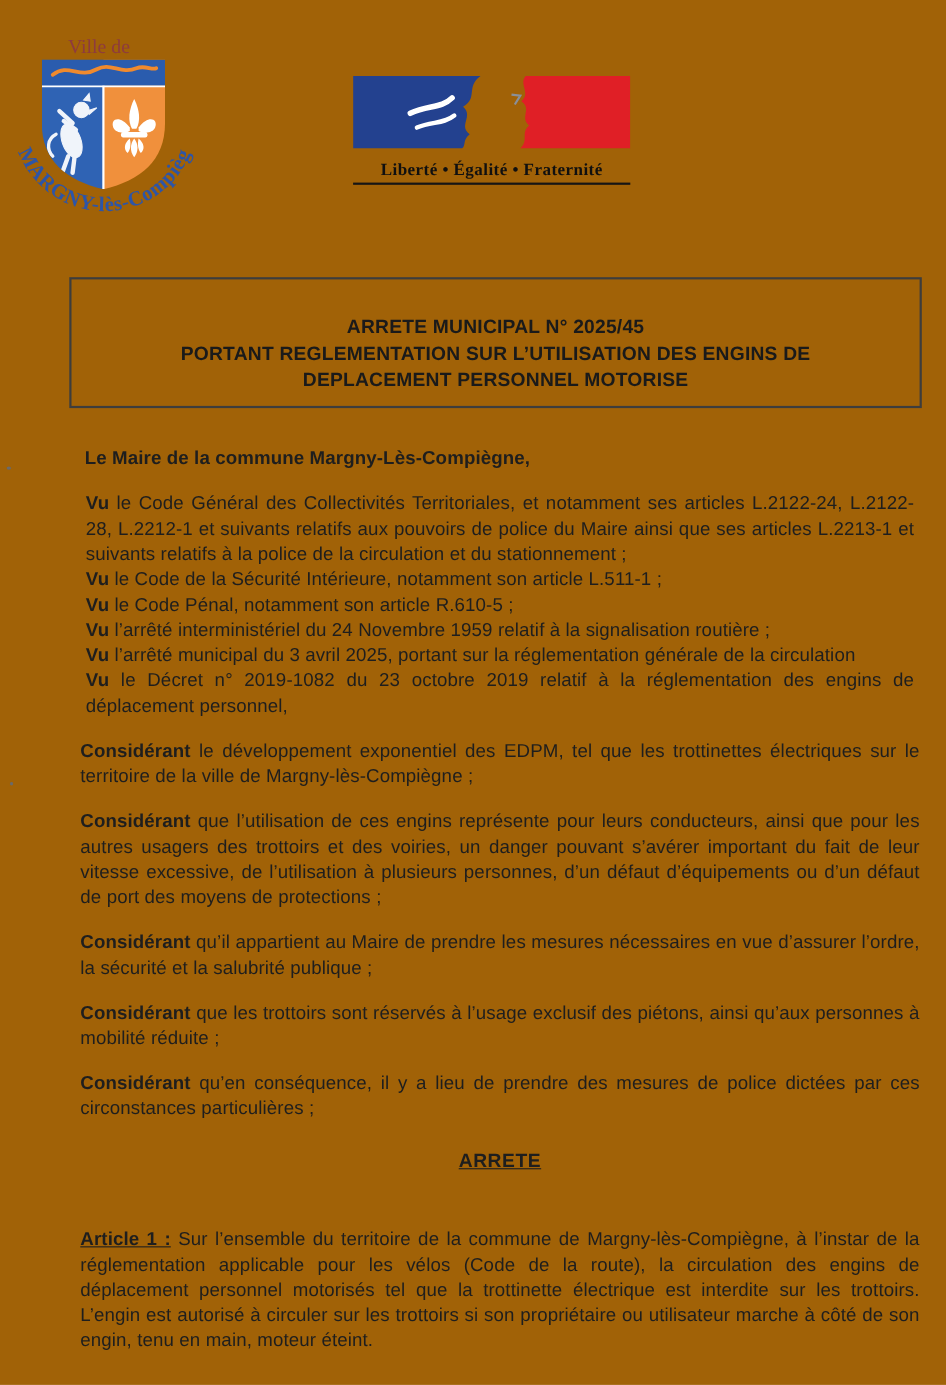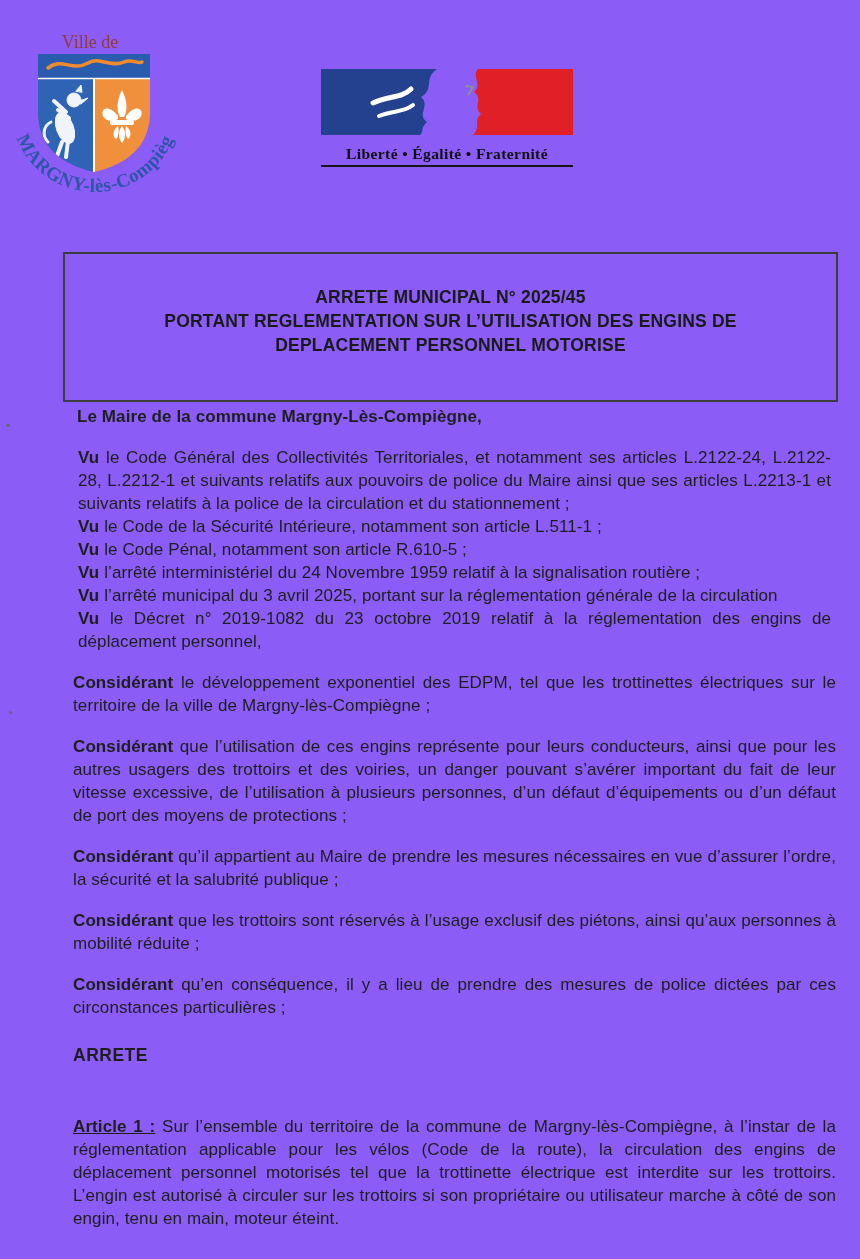--- a/index.html
+++ b/index.html
@@ -1,54 +1,54 @@
 <!DOCTYPE html>
 <html lang="fr"><head>
 <meta charset="utf-8">
 <style>
   html,body{margin:0;padding:0;background:#ffffff;}
   .page{
-    position:relative;width:860px;height:1259px;background:#8b5cf6;
+    position:relative;width:860px;height:1259px;background:#a16207;
     font-family:"Liberation Sans", sans-serif;color:#1e1e1e;overflow:hidden;
   }
 
   
   .city-logo{position:absolute;left:10px;top:28px;width:180px;height:205px;}
   .rf-logo{position:absolute;left:321px;top:69px;width:252px;}
   .rf-motto{
     font-family:"Liberation Serif", serif;font-weight:bold;
     font-size:15.5px;letter-spacing:0.4px;text-align:center;margin-top:6px;
     white-space:nowrap;color:#101010;
   }
   .rf-rule{border:0;border-top:2px solid #151515;margin:2px 0 1px;}
   .rf-title{
     font-family:"Liberation Serif", serif;font-variant:small-caps;font-weight:bold;
     font-size:21px;letter-spacing:0.5px;text-align:center;color:#0d0d0d;white-space:nowrap;
   }
 
   
   .title-box{
-    position:absolute;left:63px;top:252px;width:775px;height:150px;
+    position:absolute;left:63px;top:252px;width:775px;height:119px;
     border:2px solid #3d3d3d;box-sizing:border-box;
     text-align:center;font-weight:bold;font-size:17.5px;line-height:24px;
     padding-top:31px;color:#1a1a1a;letter-spacing:0.2px;
   }
 
   
   .body-text{
     position:absolute;left:73px;top:405px;width:763px;
     font-size:17px;line-height:23px;text-align:justify;letter-spacing:0.1px;
   }
   .salutation{font-weight:bold;margin:0 4px 18px;text-align:left;}
   .vu-block{margin:0 5px 18px;}
   .vu-block p{margin:0;}
   .para{margin:0 0 18px;}
   .lead{font-weight:bold;}
   .arrete-heading{
-    font-weight:bold;
+    text-align:center;font-weight:bold;text-decoration:underline;
     font-size:17.5px;letter-spacing:0.5px;margin:25px 0 48px;
   }
   .article-lead{font-weight:bold;text-decoration:underline;}
 
   
   .speck{position:absolute;background:#6a6a6a;border-radius:50%;}
   .speck.s1{left:6px;top:424px;width:4px;height:3px;}
   .speck.s2{left:9px;top:711px;width:3px;height:3px;}
 </style>
 </head>

